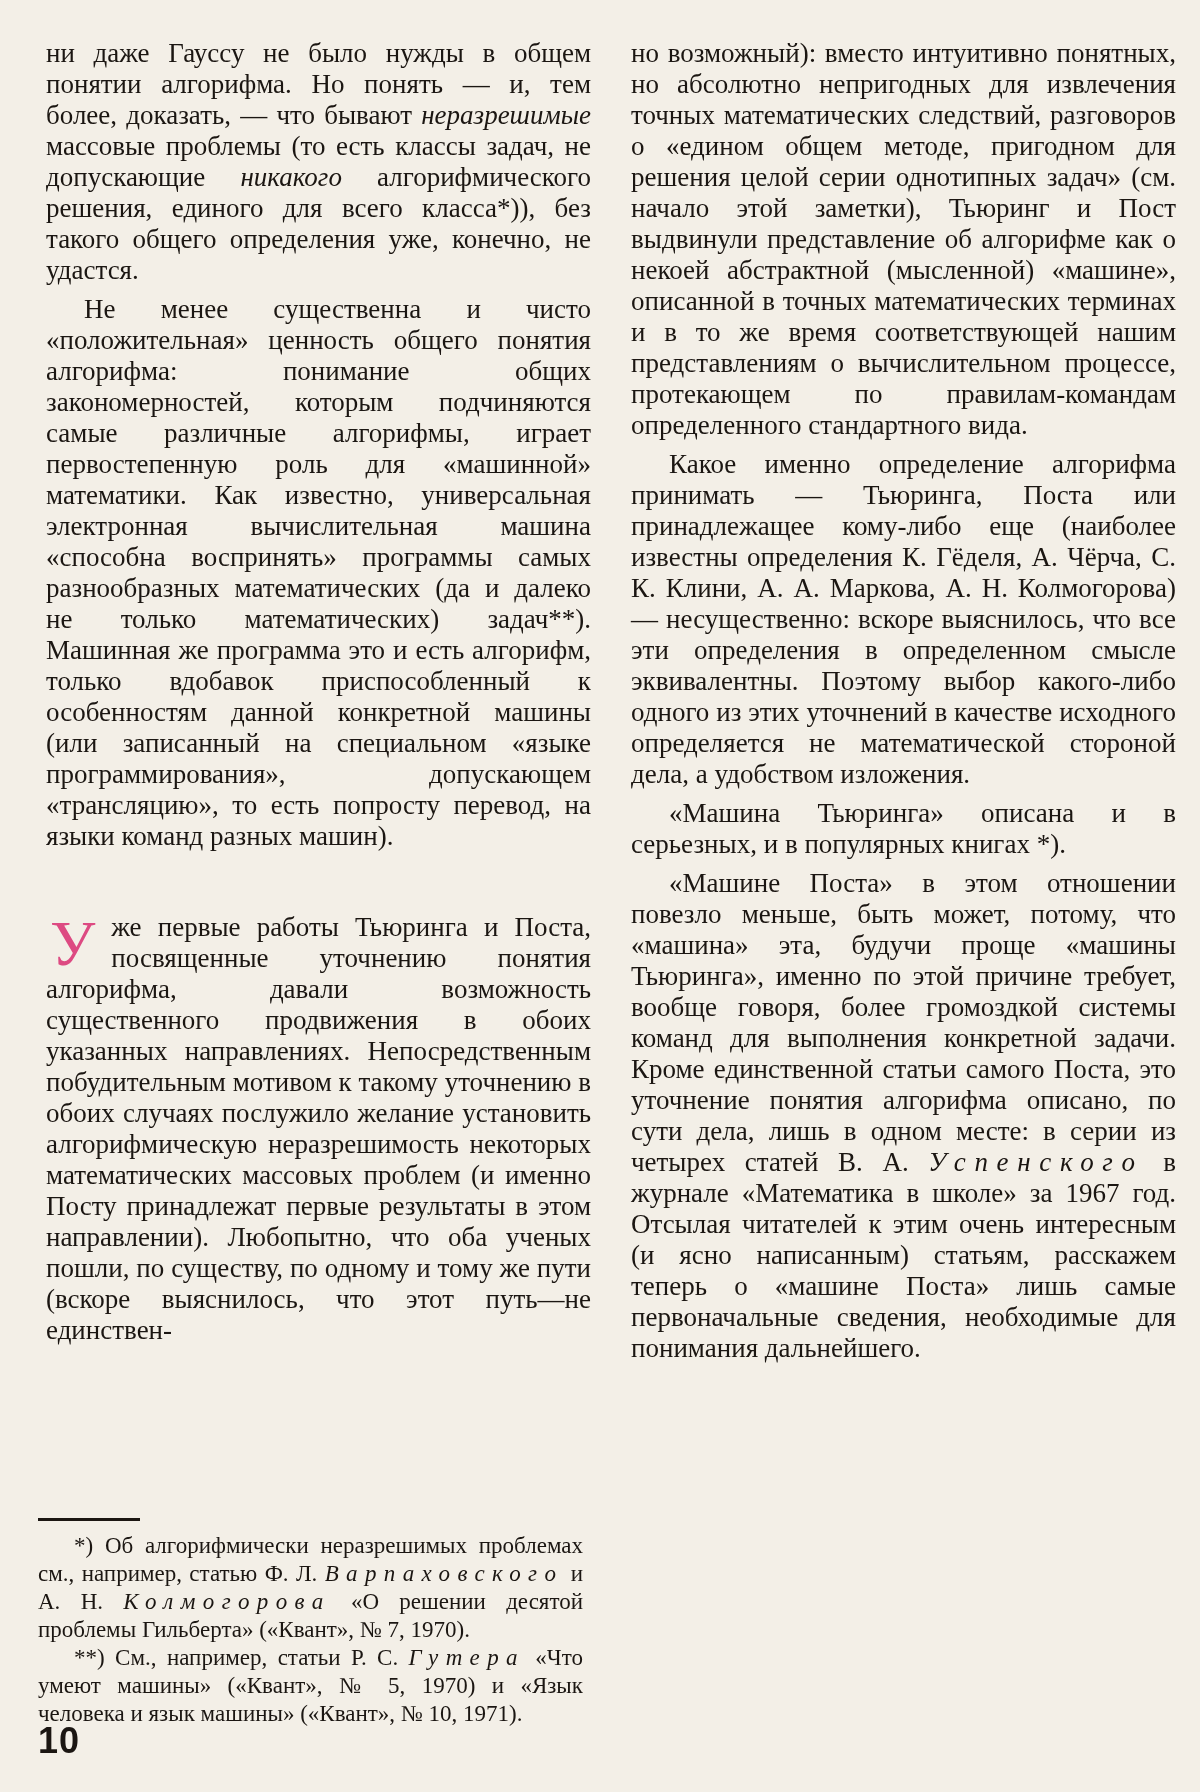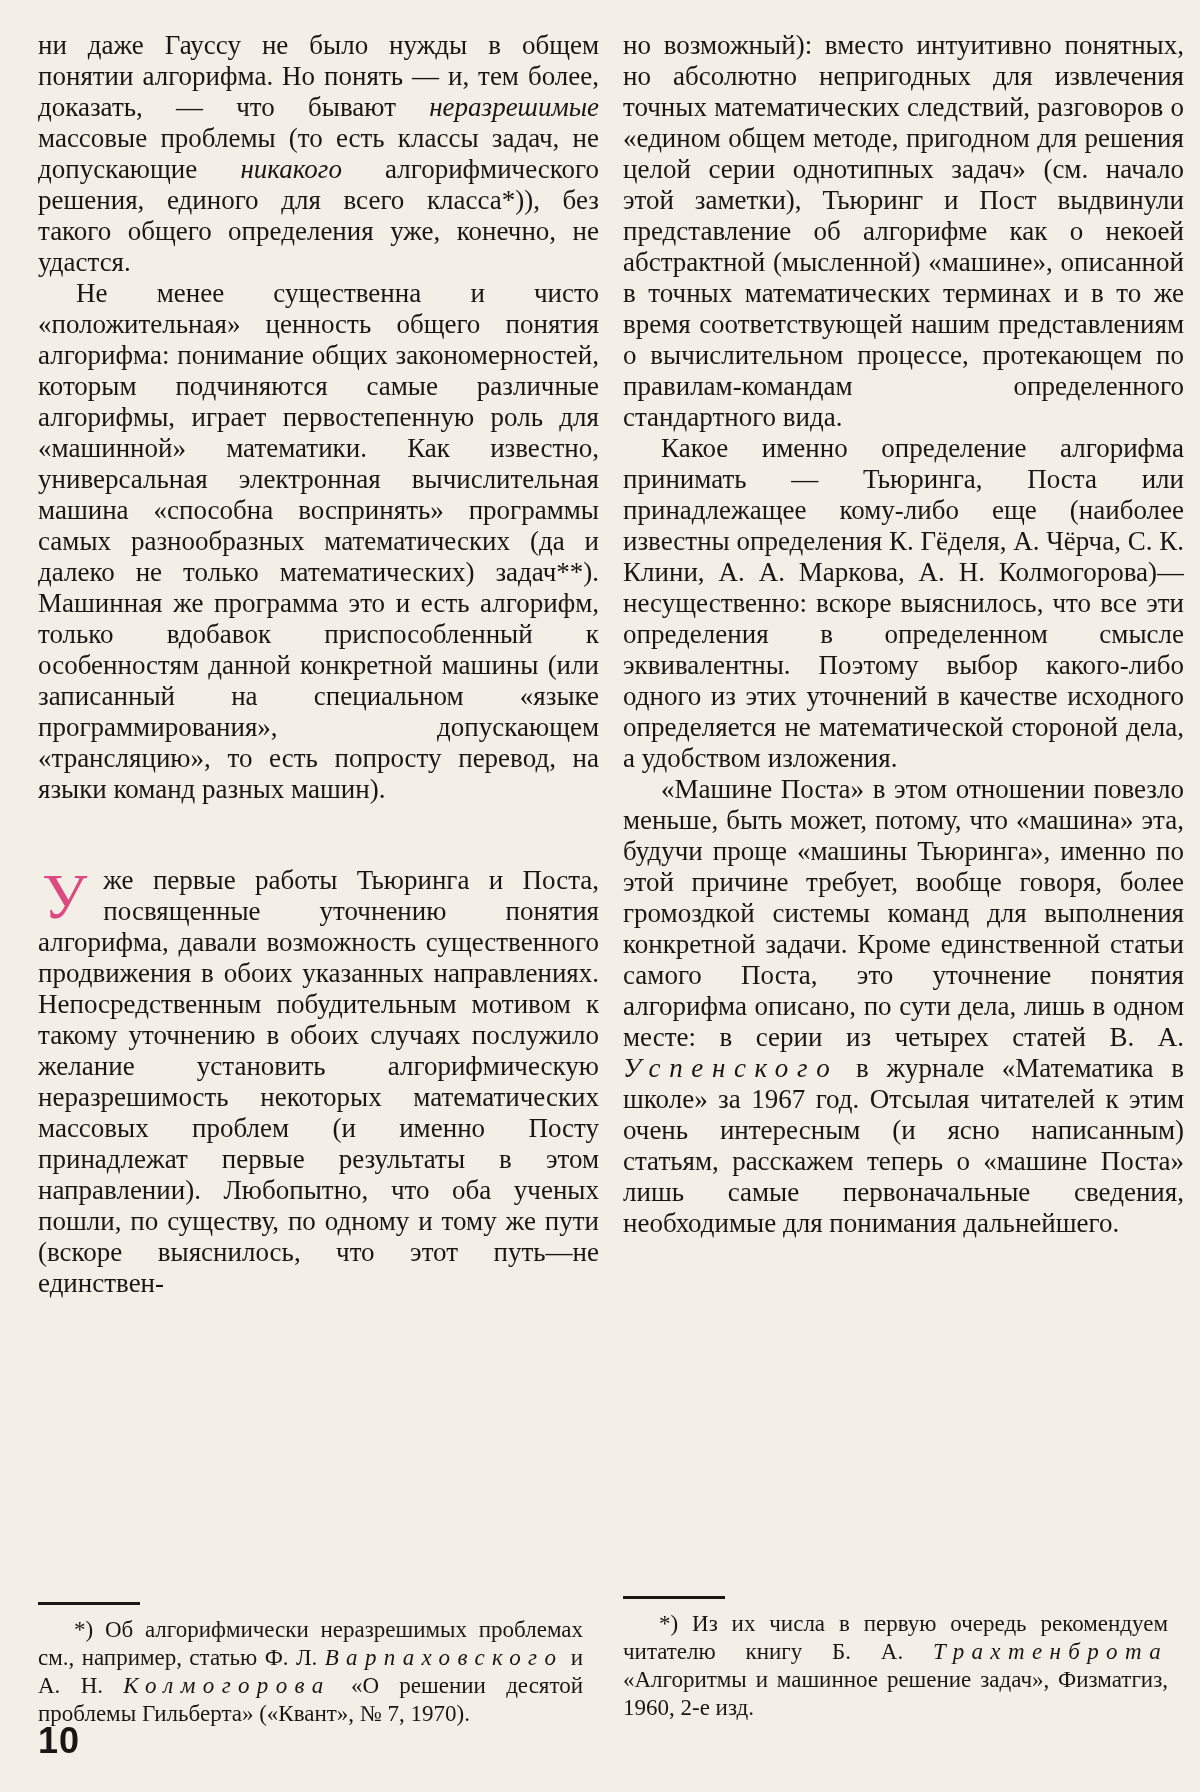--- a/index.html
+++ b/index.html
@@ -24,21 +24,21 @@
     overflow:hidden;
   }
   .col{
     position:relative;
     width:562px;
     height:1732px;
     overflow:hidden;
   }
   .body-text{position:relative;}
   .para{
-    margin:0;
+    margin:8px;
     font-size:27px;
     line-height:31px;
     text-align:justify;
     hyphens:auto;
   }
   .para.indent{text-indent:38px;}
   .para.section-break{margin-top:60px;}
   .dropcap{
     float:left;
     color:var(--accent);
@@ -87,32 +87,28 @@
   <div class="col col-left">
     <div class="body-text">
         <p class="para"><span>ни даже Гауссу не было нужды в общем понятии алгорифма. Но понять — и, тем более, доказать, — что бывают </span><em>неразрешимые</em><span> массовые проблемы (то есть классы задач, не допускающие </span><em>никакого</em><span> алгорифмического решения, единого для всего класса*)), без такого общего определения уже, конечно, не удастся.</span></p>
         <p class="para indent"><span>Не менее существенна и чисто «положительная» ценность общего понятия алгорифма: понимание общих закономерностей, которым подчиняются самые различные алгорифмы, играет первостепенную роль для «машинной» математики. Как известно, универсальная электронная вычислительная машина «способна воспринять» программы самых разнообразных математических (да и далеко не только математических) задач**). Машинная же программа это и есть алгорифм, только вдобавок приспособленный к особенностям данной конкретной машины (или записанный на специальном «языке программирования», допускающем «трансляцию», то есть попросту перевод, на языки команд разных машин).</span></p>
         <p class="para section-break"><span class="dropcap">У</span><span>же первые работы Тьюринга и Поста, посвященные уточнению понятия алгорифма, давали возможность существенного продвижения в обоих указанных направлениях. Непосредственным побудительным мотивом к такому уточнению в обоих случаях послужило желание установить алгорифмическую неразрешимость некоторых математических массовых проблем (и именно Посту принадлежат первые результаты в этом направлении). Любопытно, что оба ученых пошли, по существу, по одному и тому же пути (вскоре выяснилось, что этот путь—не единствен-</span></p>
       </div>
     <div class="footnotes">
       <div class="rule"></div>
       <div>
           <p class="footnote"><span>*)&nbsp;</span><span>Об алгорифмически неразрешимых проблемах см., например, статью Ф. Л. </span><span class="spaced">Варпаховского</span><span> и А. Н. </span><span class="spaced">Колмогорова</span><span> «О решении десятой проблемы Гильберта» («Квант», № 7, 1970).</span></p>
+          <p class="footnote"><span>**)&nbsp;</span><span>См., например, статьи Р. С. </span><span class="spaced">Гутера</span><span> «Что умеют машины» («Квант», № 5, 1970) и «Язык человека и язык машины» («Квант», № 10, 1971).</span></p>
         </div>
     </div>
     <div class="page-number">10</div>
   </div>
 
   <div class="col col-right">
     <div class="body-text">
         <p class="para"><span>но возможный): вместо интуитивно понятных, но абсолютно непригодных для извлечения точных математических следствий, разговоров о «едином общем методе, пригодном для решения целой серии однотипных задач» (см. начало этой заметки), Тьюринг и Пост выдвинули представление об алгорифме как о некоей абстрактной (мысленной) «машине», описанной в точных математических терминах и в то же время соответствующей нашим представлениям о вычислительном процессе, протекающем по правилам-командам определенного стандартного вида.</span></p>
         <p class="para indent"><span>Какое именно определение алгорифма принимать — Тьюринга, Поста или принадлежащее кому-либо еще (наиболее известны определения К. Гёделя, А. Чёрча, С. К. Клини, А. А. Маркова, А. Н. Колмогорова)— несущественно: вскоре выяснилось, что все эти определения в определенном смысле эквивалентны. Поэтому выбор какого-либо одного из этих уточнений в качестве исходного определяется не математической стороной дела, а удобством изложения.</span></p>
+        <p class="para indent"><span>«Машина Тьюринга» описана и в серьезных, и в популярных книгах *).</span></p>
         <p class="para indent"><span>«Машине Поста» в этом отношении повезло меньше, быть может, потому, что «машина» эта, будучи проще «машины Тьюринга», именно по этой причине требует, вообще говоря, более громоздкой системы команд для выполнения конкретной задачи. Кроме единственной статьи самого Поста, это уточнение понятия алгорифма описано, по сути дела, лишь в одном месте: в серии из четырех статей В. А. </span><span class="spaced">Успенского</span><span> в журнале «Математика в школе» за 1967 год. Отсылая читателей к этим очень интересным (и ясно написанным) статьям, расскажем теперь о «машине Поста» лишь самые первоначальные сведения, необходимые для понимания дальнейшего.</span></p>
       </div>
-    <div class="footnotes">
-      <div class="rule"></div>
-      <div>
-          <p class="footnote"><span>*)&nbsp;</span><span>Из их числа в первую очередь рекомендуем читателю книгу Б. А. </span><span class="spaced">Трахтенброта</span><span> «Алгоритмы и машинное решение задач», Физматгиз, 1960, 2-е изд.</span></p>
-        </div>
-    </div>
   </div>
 
 </div>
 
 </body></html>

